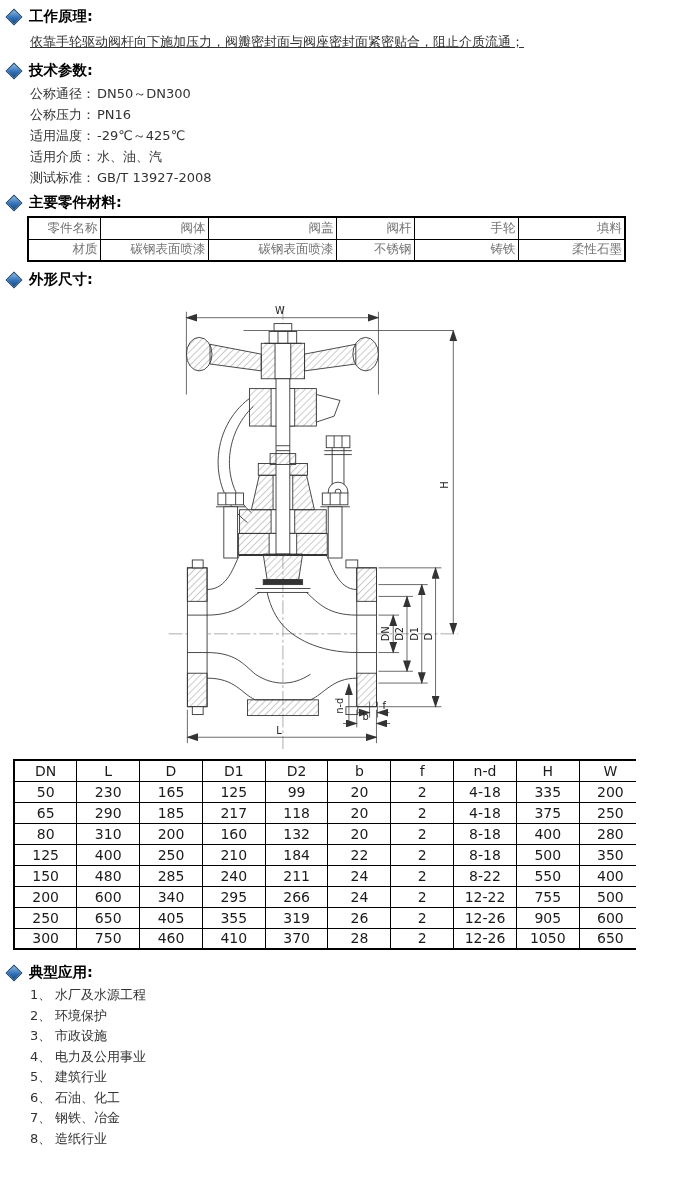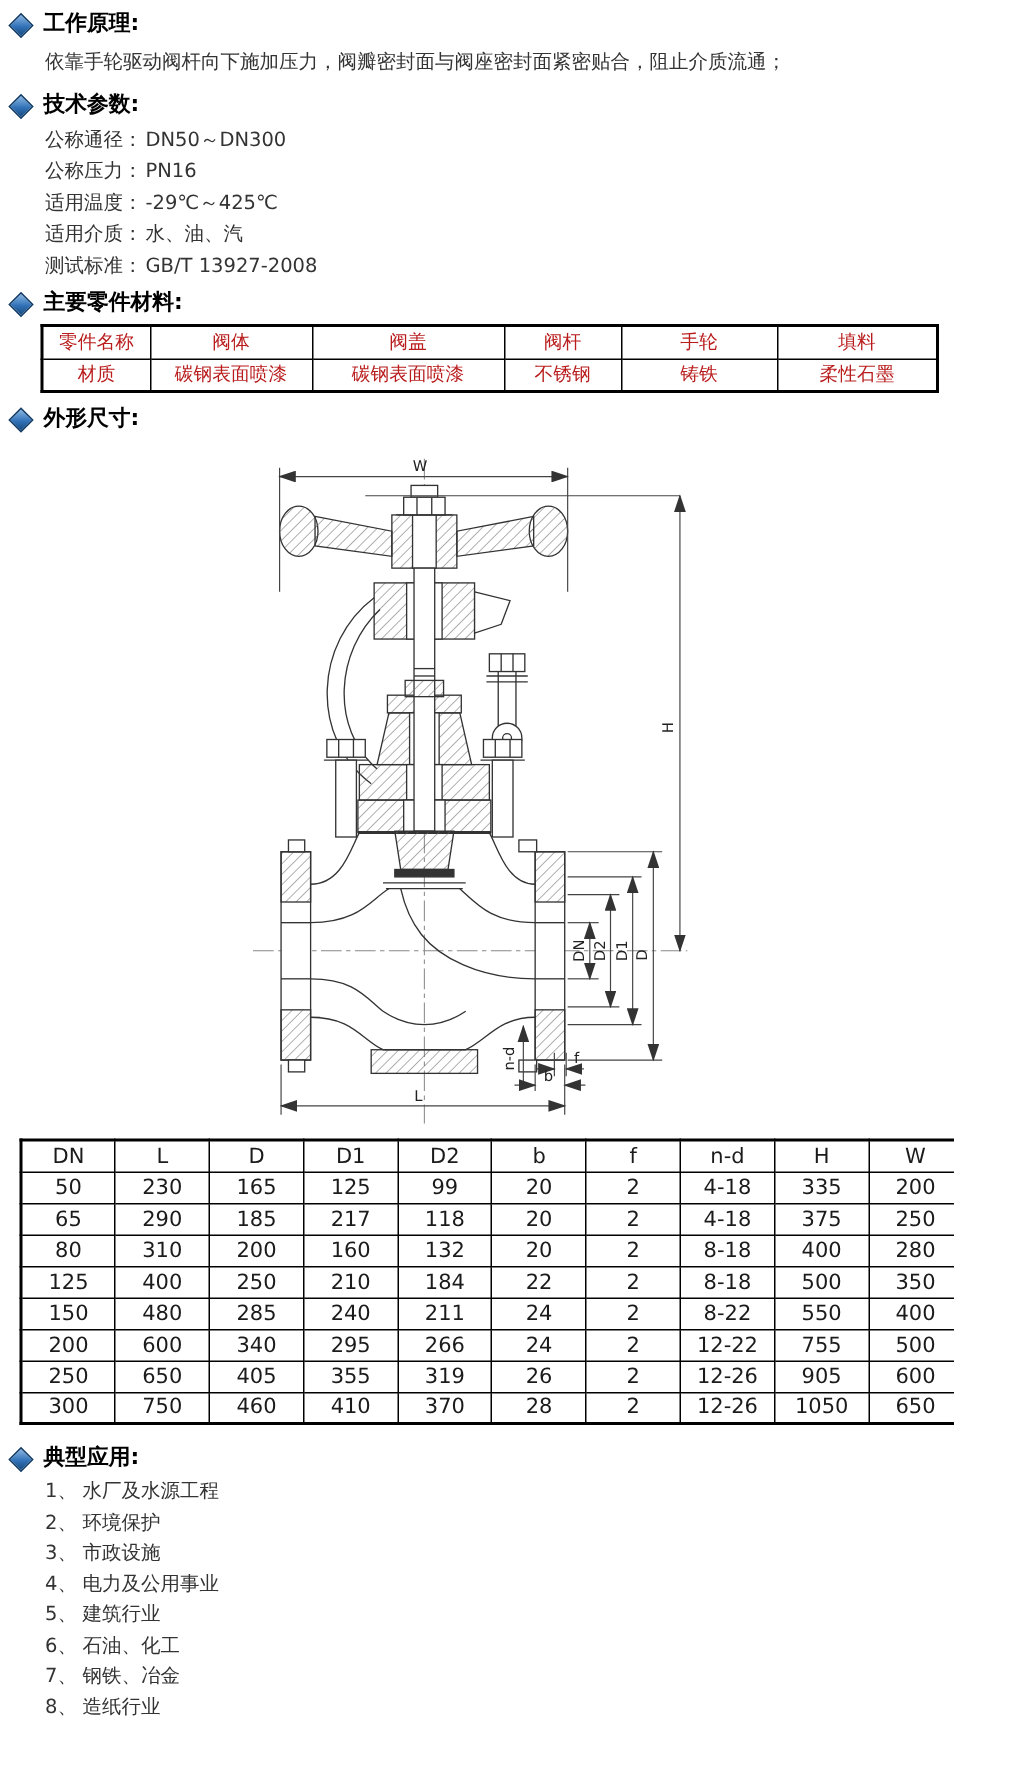--- a/index.html
+++ b/index.html
@@ -7,30 +7,30 @@
   body { font-family:"DejaVu Sans","Liberation Sans",sans-serif; color:#262626; }
   .page { width:636px; height:1188px; background:#ffffff; position:relative; overflow:hidden; padding-top:8px; }
 
   
   .sec { display:flex; align-items:center; margin:0; }
   .diamond { width:12px; height:12px; transform:rotate(45deg);
     background:linear-gradient(135deg,#8cb8e4 0%,#3272b8 55%,#15497e 100%);
     border:1px solid #0f3a66; margin:0 9px 0 8px; flex:0 0 auto; }
   .sec-title { font-size:14.5px; font-weight:bold; color:#000; line-height:17px; }
 
-  .body-text { margin:9px 0 0 30px; font-size:13px; line-height:15px; color:#333; }
+  .body-text { margin:9px 0 0 30px; font-size:13px; line-height:15px; color:#333;text-decoration:underline; }
   .param-line { margin:8px 0 0 30px; font-size:13px; line-height:13px; color:#333; }
   .param-line .val { margin-left:2px; }
 
   
   table { border-collapse:collapse; }
   .materials-table { margin:5px 0 0 27px; width:597px; table-layout:fixed;
     border:2px solid #000; }
-  .materials-table td { border:1px solid #000; height:22px; text-align:center;
-    font-size:12.5px; color:#b91c1c; padding:0 2px; }
+  .materials-table td { border:1px solid #000; height:22px; text-align:right;
+    font-size:12.5px; color:#737373; padding:0 2px; }
 
   
   .dim-table { margin:6px 0 0 13px; width:630px; table-layout:fixed; border:2px solid #000; }
   .dim-table th, .dim-table td { border:1px solid #000; height:21px; text-align:center;
     font-size:14px; font-weight:normal; color:#1b1b1b; padding:0; }
 
   
   .drawing-wrap { margin:10px 0 0 142px; width:404px; }
   .drawing-wrap svg { display:block; }
 

